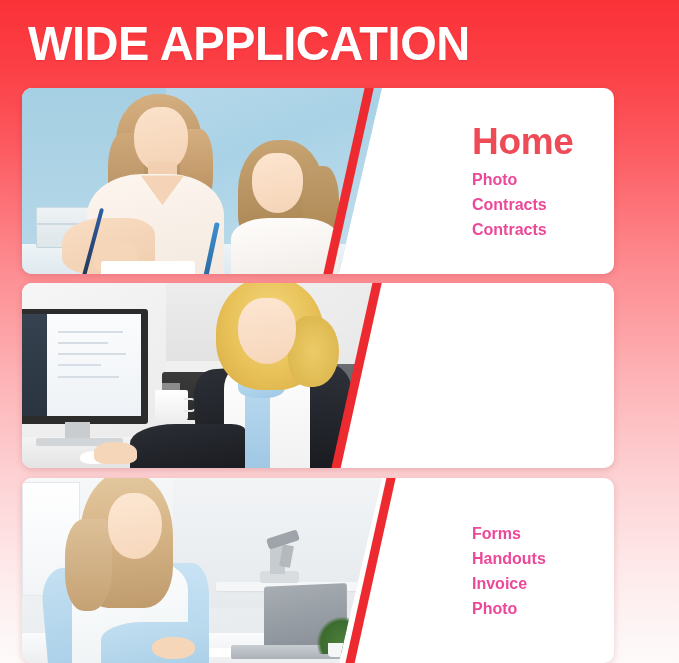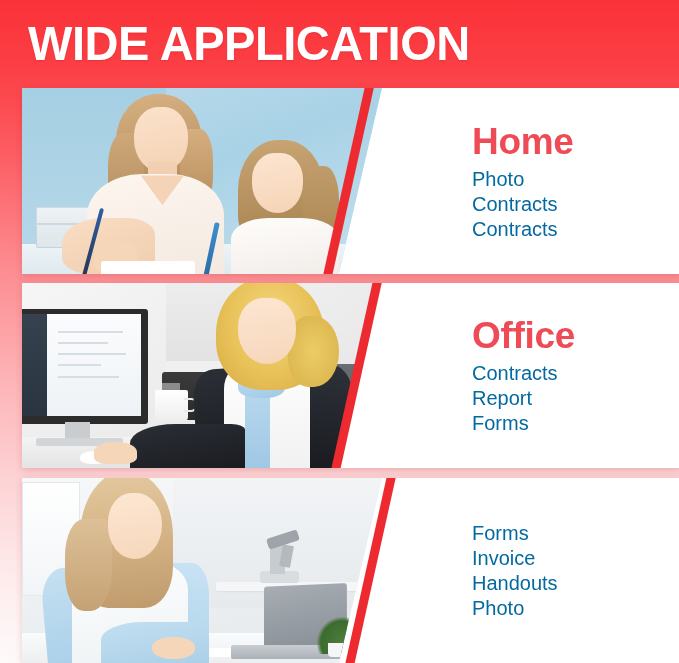--- a/index.html
+++ b/index.html
@@ -40,23 +40,23 @@
     white-space: nowrap;
     text-shadow: 0 1px 2px rgba(150,10,15,0.18);
   }
 
   
   .cards { position: absolute; left: 0; top: 0; width: 679px; height: 663px; }
 
   .card {
     position: absolute;
     left: 22px;
-    width: 658px;
+    width: 592px;
     background: #ffffff;
-    border-radius: 0;
+    border-radius: 10px;
     overflow: hidden;
     box-shadow: 0 2px 7px rgba(140,20,25,0.18);
   }
 
   .card-1 { top: 88px;  height: 186px; }
   .card-2 { top: 283px; height: 185px; }
   .card-3 { top: 478px; height: 185px; }
 
   
   .photo {
@@ -102,24 +102,24 @@
     line-height: 41px;
     font-weight: 700;
     color: #ee4b56;
     margin-bottom: 5px;
     letter-spacing: -0.3px;
   }
 
   .panel-list { list-style: none; }
 
   .panel-item {
-    font-size: 20px;
+    font-size: 16px;
     line-height: 25px;
-    font-weight: 400;
-    color: #0369a1;
+    font-weight: 700;
+    color: #ec4899;
     white-space: nowrap;
   }
 
   
   .ph1 { background: linear-gradient(160deg,#bcdcec 0%,#a9d2e6 45%,#c4e0ee 100%); }
   .ph1 .wall-l { position:absolute; left:0; top:0; width:40%; height:100%;
       background:linear-gradient(180deg,#a5cfe3 0%,#b7d9e9 100%); }
   .ph1 .desk { position:absolute; left:0; bottom:0; width:100%; height:16%;
       background:linear-gradient(180deg,#eef4f7 0%,#dfe9ef 100%); }
   .ph1 .books { position:absolute; left:4%; bottom:14%; width:16%; height:22%;
@@ -345,28 +345,20 @@
         <div class="w-bow"></div>
         <div class="w-neck"></div>
         <div class="w-hair"></div>
         <div class="w-hair2"></div>
         <div class="w-face"></div>
         <div class="w-arm"></div>
         <div class="w-hand"></div>
       </div>
     </div>
     <div class="diagonal"></div>
-    <div class="panel">
-      <div class="panel-title">Office</div>
-      <ul class="panel-list">
-        <li class="panel-item">Contracts</li>
-        <li class="panel-item">Report</li>
-        <li class="panel-item">Forms</li>
-      </ul>
-    </div>
   </div>
 
   <div class="card card-3">
     <div class="photo">
       <div class="photo-inner ph3">
         <div class="wall2"></div>
         <div class="window"></div>
         <div class="desk"></div>
         <div class="bench"></div>
         <div class="micro-b"></div>
@@ -388,20 +380,20 @@
         <div class="h-hair2"></div>
         <div class="h-face"></div>
         <div class="h-arm"></div>
         <div class="h-hands"></div>
       </div>
     </div>
     <div class="diagonal"></div>
     <div class="panel">
       <ul class="panel-list">
         <li class="panel-item">Forms</li>
+        <li class="panel-item">Handouts</li>
         <li class="panel-item">Invoice</li>
-        <li class="panel-item">Handouts</li>
         <li class="panel-item">Photo</li>
       </ul>
     </div>
   </div>
 
 </div>
 
 </body></html>

